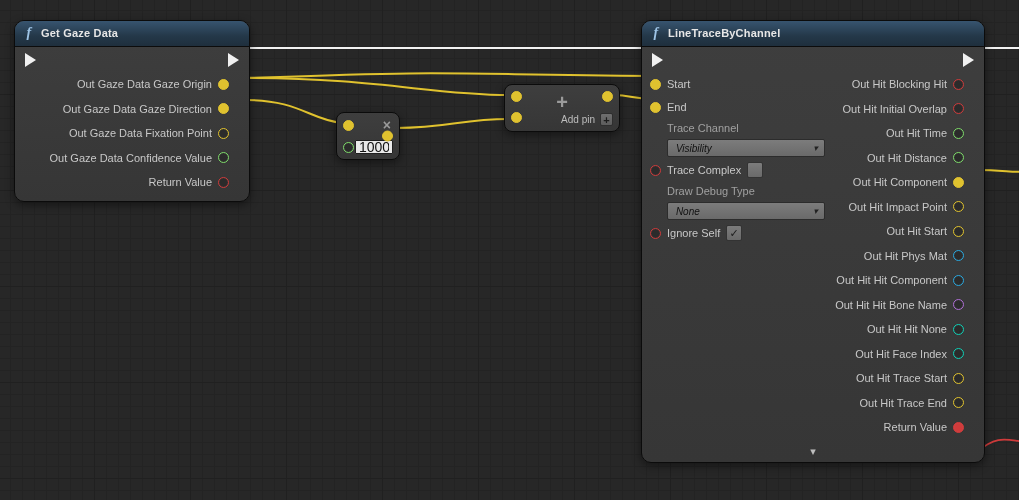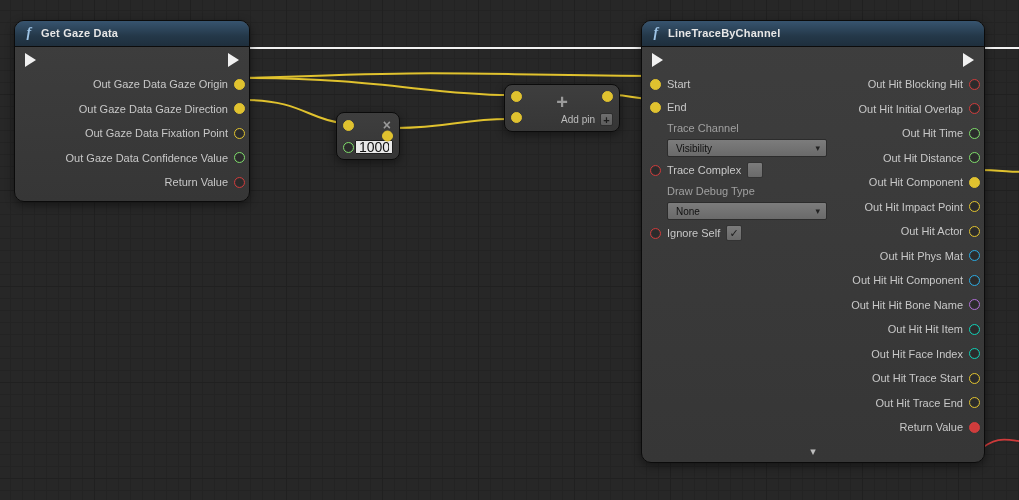--- a/index.html
+++ b/index.html
@@ -46,21 +46,21 @@
     font-style: italic;
     font-family: Georgia, "Times New Roman", serif;
     font-size: 14px;
     color: #9ec4e6;
     width: 12px;
     text-align: center;
   }
 
   .exec-row { display:flex; justify-content:space-between; padding: 6px 10px 4px 10px; }
 
-  .node .body { padding: 2px 4px 8px 8px; }
+  .node .body { padding: 2px 20px 8px 8px; }
   .cols { display:flex; justify-content:space-between; gap:12px; }
   .col { display:flex; flex-direction:column; gap:2.5px; min-width:0; }
   .col.right { align-items:flex-end; }
 
   .row { display:flex; align-items:center; gap:6px; height:22px; white-space:nowrap; }
   .row.right { flex-direction: row-reverse; }
   .row .lbl { color:#c8c8c8; }
   .row.muted .lbl { color:#a0a0a0; }
 
   
@@ -99,21 +99,21 @@
   }
   .tri.out   { border-left:11px solid #f1f1f1; }
   .tri.in    { border-left:11px solid #f1f1f1; }
 
   
   .selectbox {
     display:flex; align-items:center; justify-content:space-between;
     width:160px; height:18px; padding:0 6px 0 8px;
     background: linear-gradient(#7c7c7c,#6a6a6a);
     border:1px solid #2c2c2c; border-radius:2px;
-    color:#111; font-size:10px;
+    color:#111; font-size:10px;font-style:italic;
   }
   .selectbox .caret { font-size:9px; color:#222; }
 
   
   .cb {
     width:16px; height:16px; border:1px solid #333; border-radius:2px;
     background: linear-gradient(#7c7c7c,#6a6a6a);
     display:flex; align-items:center; justify-content:center;
     color:#1a1a1a; font-size:11px; line-height:1;
   }
@@ -316,37 +316,37 @@
           <div class="row right">
             <span class="pin p-vec filled"></span>
             <span class="lbl">Out Hit Component</span>
           </div>
           <div class="row right">
             <span class="pin p-vec"></span>
             <span class="lbl">Out Hit Impact Point</span>
           </div>
           <div class="row right">
             <span class="pin p-vec"></span>
-            <span class="lbl">Out Hit Actor</span>
+            <span class="lbl">Out Hit Start</span>
           </div>
           <div class="row right">
             <span class="pin p-obj"></span>
             <span class="lbl">Out Hit Phys Mat</span>
           </div>
           <div class="row right">
             <span class="pin p-obj"></span>
             <span class="lbl">Out Hit Hit Component</span>
           </div>
           <div class="row right">
             <span class="pin p-name"></span>
             <span class="lbl">Out Hit Hit Bone Name</span>
           </div>
           <div class="row right">
             <span class="pin p-int"></span>
-            <span class="lbl">Out Hit Hit Item</span>
+            <span class="lbl">Out Hit Hit None</span>
           </div>
           <div class="row right">
             <span class="pin p-int"></span>
             <span class="lbl">Out Hit Face Index</span>
           </div>
           <div class="row right">
             <span class="pin p-vec"></span>
             <span class="lbl">Out Hit Trace Start</span>
           </div>
           <div class="row right">

